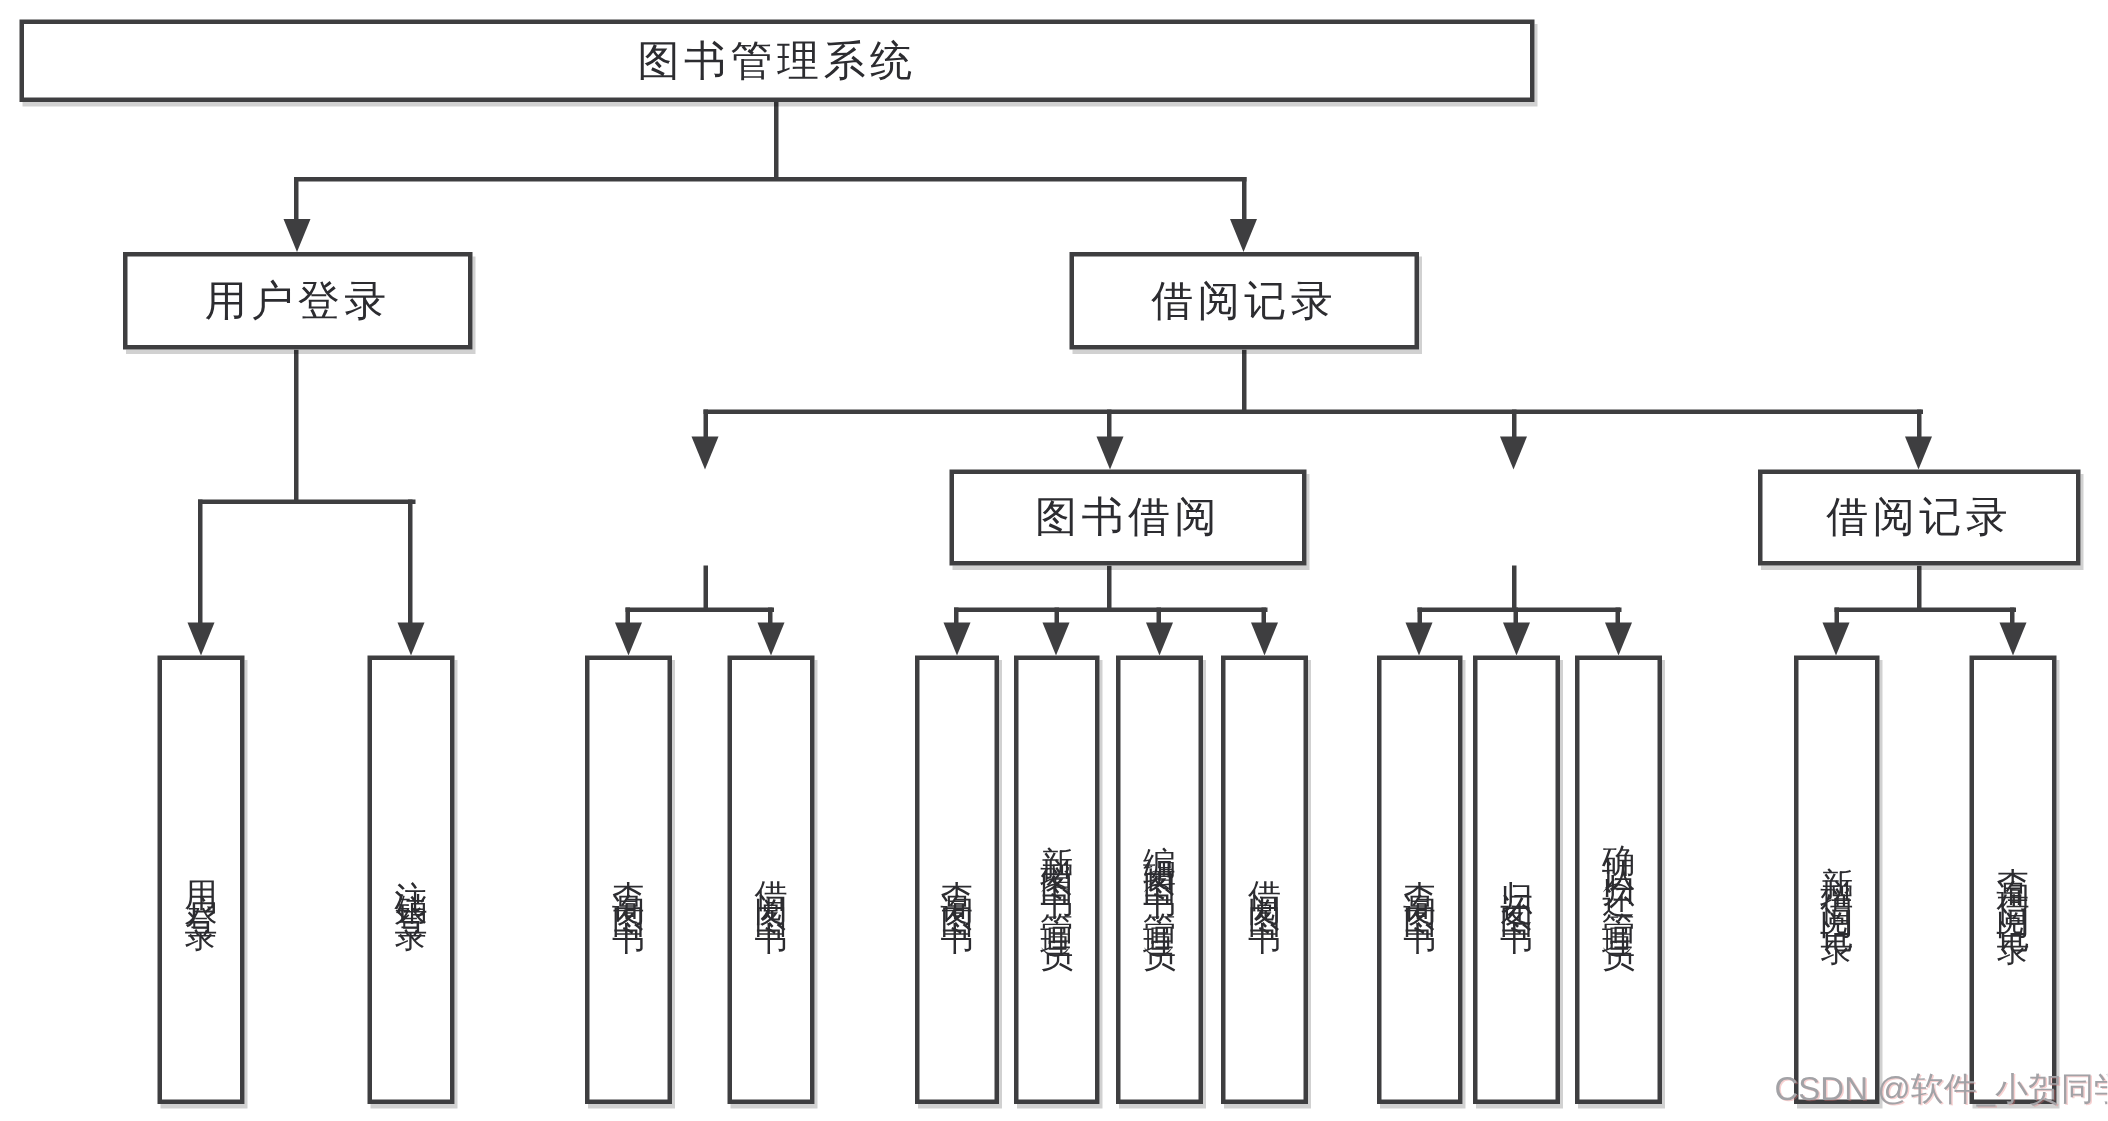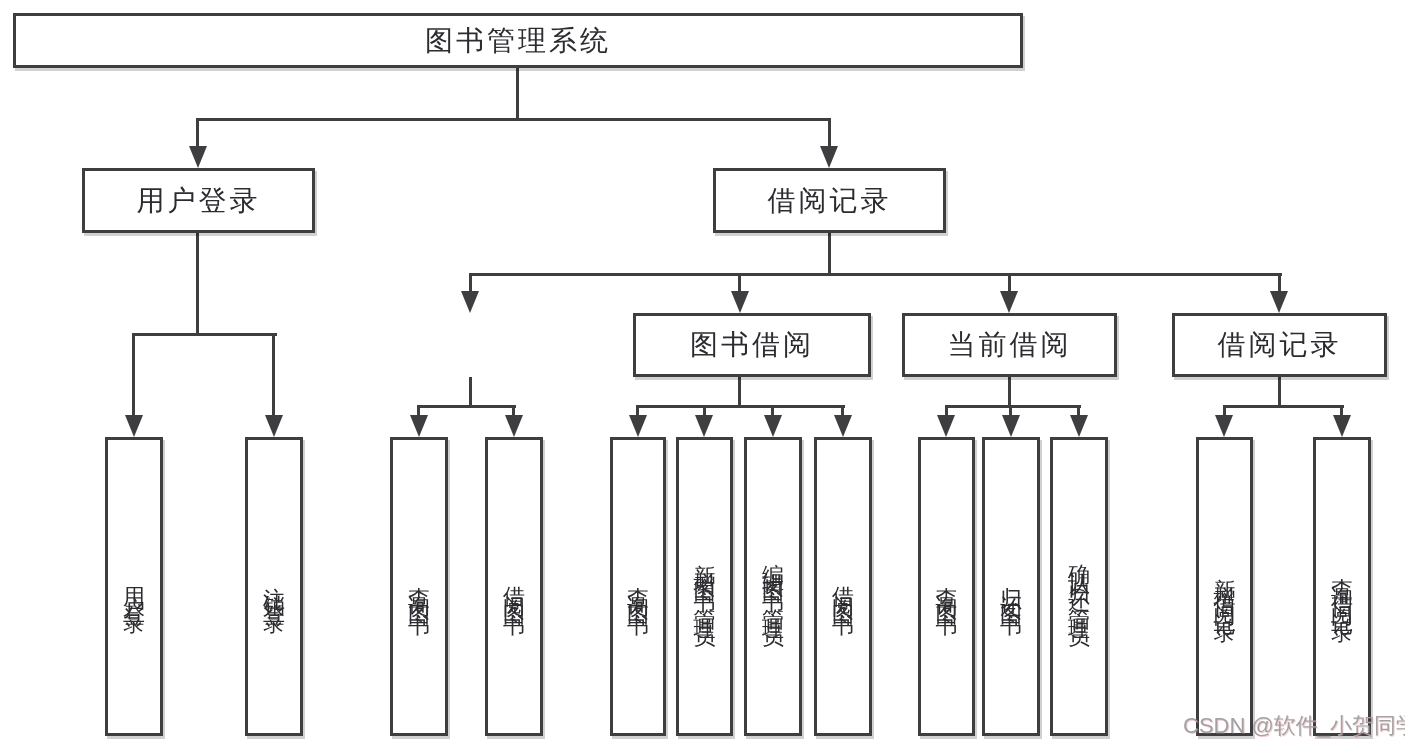--- a/index.html
+++ b/index.html
@@ -68,23 +68,20 @@
 
   <div class="box hbox" style="left:82px;top:168px;width:233px;height:65px">
     <span class="lbl">用户登录</span>
   </div>
   <div class="box hbox" style="left:713px;top:168px;width:233px;height:65px">
     <span class="lbl">借阅记录</span>
   </div>
 
   <div class="box hbox" style="left:633px;top:313px;width:238px;height:64px">
     <span class="lbl">图书借阅</span>
-  </div>
-  <div class="box hbox" style="left:902px;top:313px;width:215px;height:64px">
-    <span class="lbl">当前借阅</span>
   </div>
   <div class="box hbox" style="left:1172px;top:313px;width:215px;height:64px">
     <span class="lbl">借阅记录</span>
   </div>
 
   <div class="box vbox" style="left:105px;top:437px;width:58px;height:299px">
     <span class="lbl">用户登录</span>
   </div>
   <div class="box vbox" style="left:245px;top:437px;width:58px;height:299px">
     <span class="lbl">注销登录</span>

